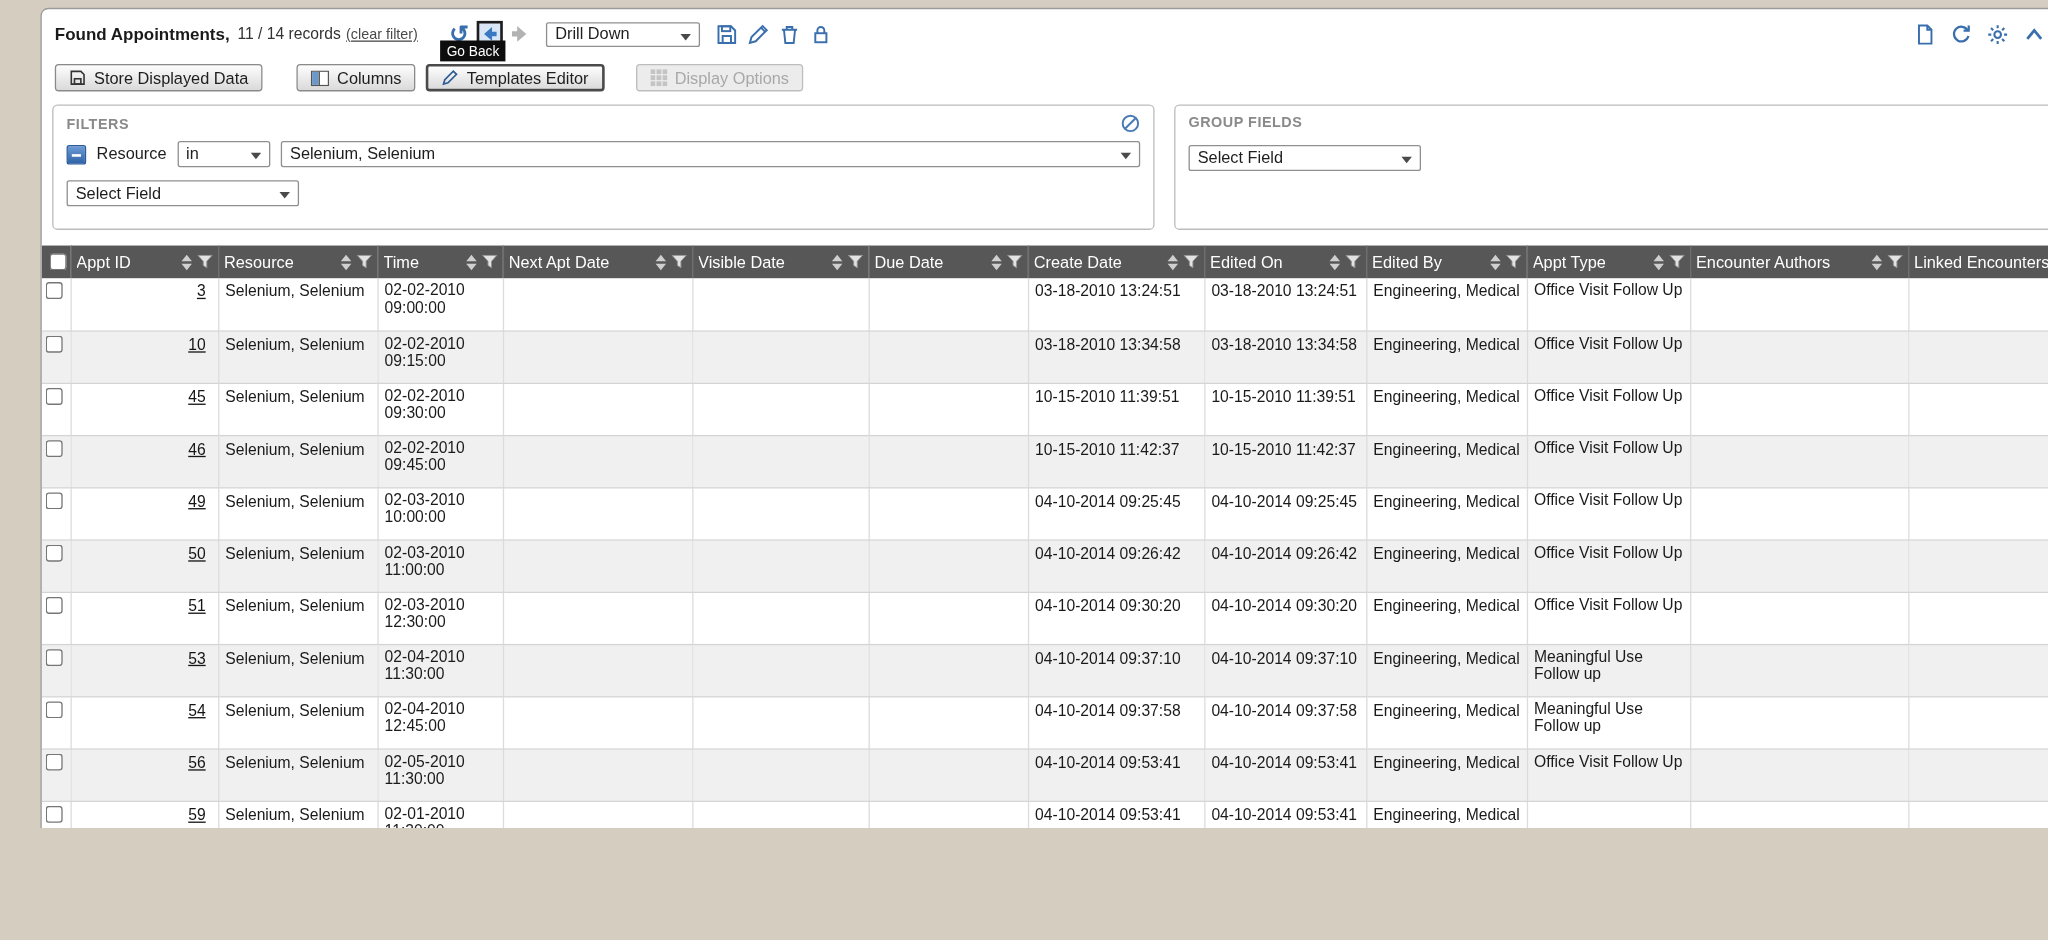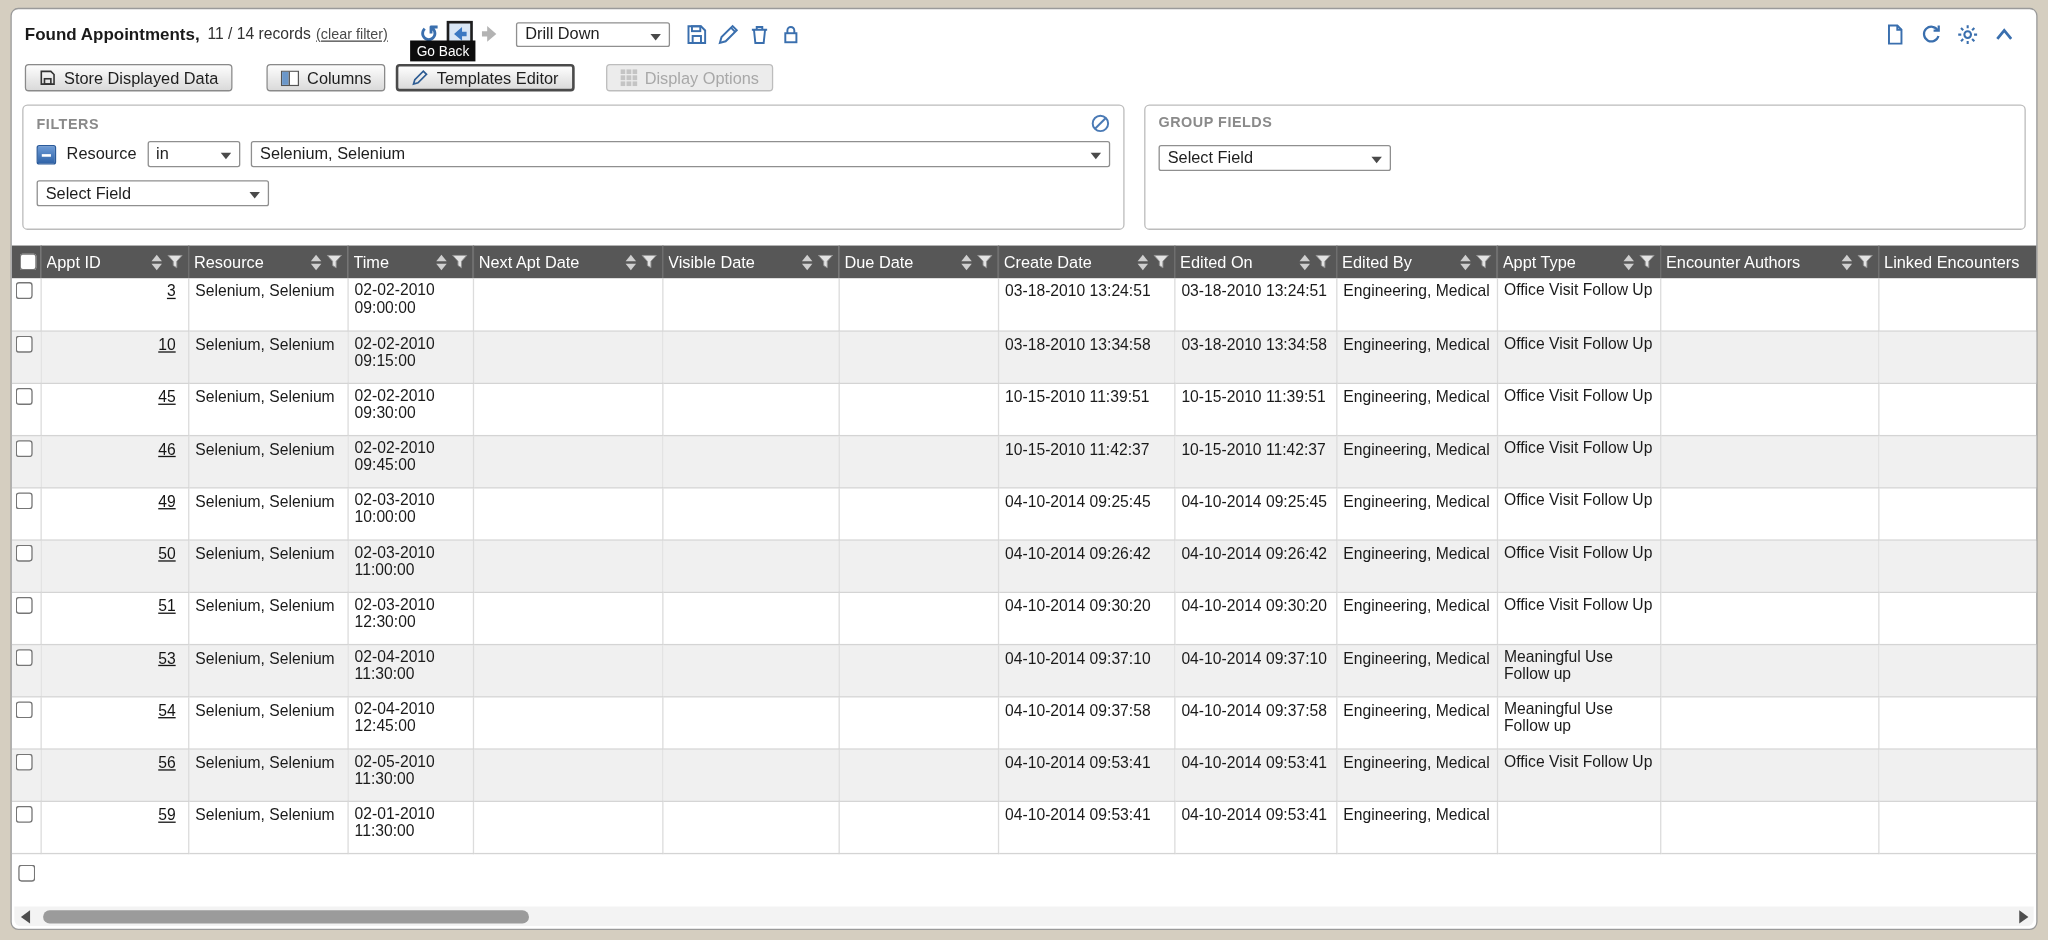--- a/index.html
+++ b/index.html
@@ -1,18 +1,18 @@
 <!DOCTYPE html>
 <html><head>
 <meta charset="utf-8">
 <style>
   * { margin:0; padding:0; box-sizing:border-box; }
   html,body { width:2048px; height:940px; }
   body { background:#d5cec0; font-family:"Liberation Sans", sans-serif; overflow:hidden; }
-  .viewport { width:2048px; height:940px; overflow:hidden; position:relative; }
+  .viewport { width:2048px; height:828px; overflow:hidden; position:relative;padding-left:30px; }
   .scale { width:1568px; height:720px; transform:scale(1.30612); transform-origin:0 0; position:relative; }
 
   .panel { position:absolute; left:8px; top:6px; width:1552px; height:706px;
            background:#ffffff; border:1px solid #9a9a9a; border-radius:6px; overflow:hidden; }
 
   
   .topbar { height:38px; display:flex; align-items:center; padding:0 12px 0 10px; }
   .t-title { font-size:13px; font-weight:bold; color:#1a1a1a; }
   .t-records { font-size:12px; color:#333; margin-left:6px; }
   .t-clear { font-size:11px; color:#4a4a4a; text-decoration:underline; margin-left:4px; cursor:pointer; }

